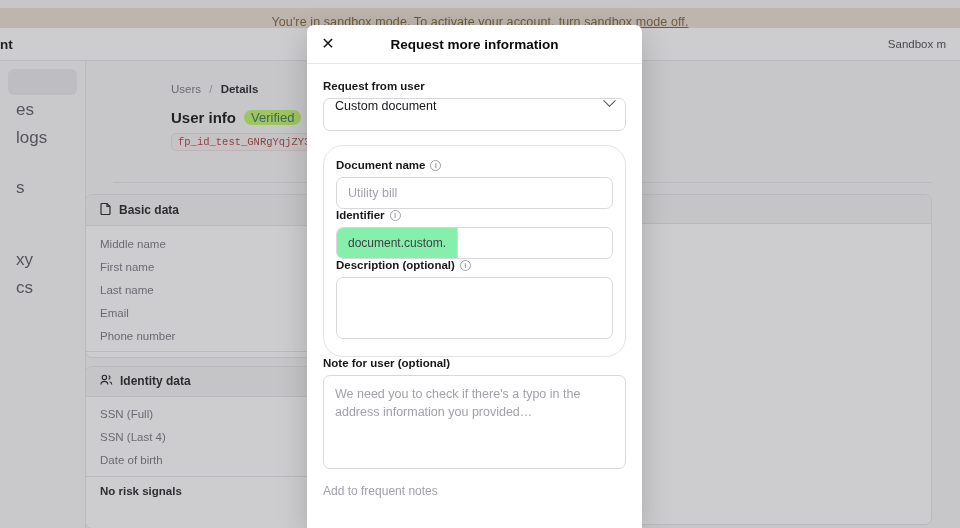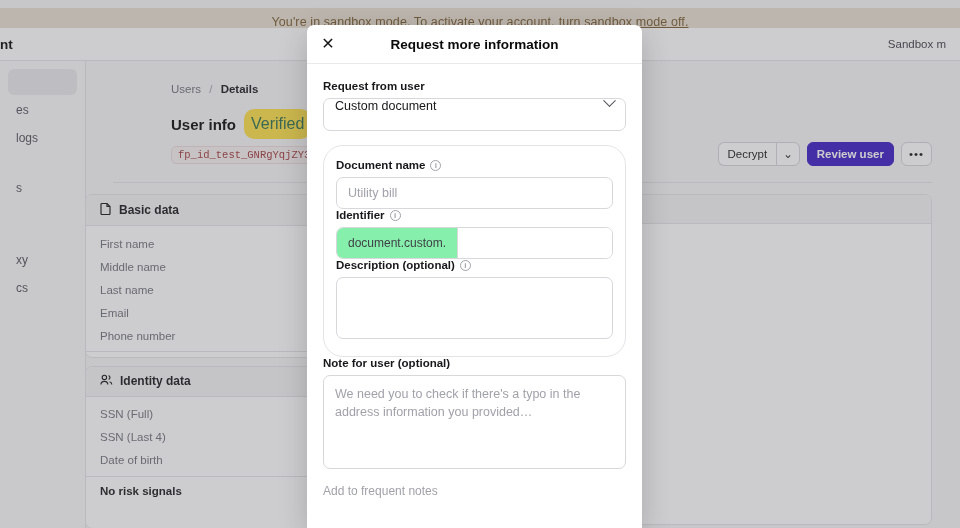--- a/index.html
+++ b/index.html
@@ -31,36 +31,36 @@
   .topbar-title { font-size: 13.5px; font-weight: 700; color: #0a0a0a; margin-left: -14px; }
   .topbar-right { font-size: 11.5px; color: #3f3f46; }
 
   .sidebar {
     position: absolute; top: 61px; left: 0; width: 86px; height: 467px;
     background: #fafafa; border-right: 1px solid #e4e4e7;
     padding: 8px 8px 0 8px;
   }
   .side-item {
     height: 26px; display: flex; align-items: center;
-    font-size: 12px; color: #52525b; padding-left: 8px; border-radius: 6px;
+    font-size: 17px; color: #52525b; padding-left: 8px; border-radius: 6px;
     margin-bottom: 2px; white-space: nowrap; overflow: hidden; text-align: center;
   }
   .side-item.active { background: #e9e9ec; color: #18181b; font-weight: 600; }
   .side-gap { height: 22px; }
 
   .content { position: absolute; top: 61px; left: 86px; width: 874px; height: 467px; padding: 22px 28px 0 85px; }
   .breadcrumb { font-size: 11.5px; color: #71717a; margin-bottom: 14px; }
   .breadcrumb .sep { margin: 0 5px; color: #a1a1aa; }
   .breadcrumb .cur { color: #18181b; font-weight: 700; }
 
   .userinfo-row { display: flex; align-items: center; gap: 8px; }
   .userinfo-title { font-size: 15px; font-weight: 700; color: #0a0a0a; }
   .verified-badge {
-    font-size: 16px; color: #2f6f4e; background: #fde047;
-    padding: 6px 7px; border-radius: 10px;
+    font-size: 13px; color: #2f6f4e; background: #bef264;
+    padding: 0 7px; border-radius: 10px;
   }
   .fpid {
     display: inline-block; margin-top: 7px;
     font-family: "Liberation Mono", monospace; font-size: 10.5px;
     color: #a33a3a; background: #f6f0f0; border: 1px solid #ecdada;
     border-radius: 5px; padding: 2px 6px; white-space: nowrap;
   }
   .action-row {
     position: absolute; right: 28px; top: 142px;
     display: flex; align-items: center; gap: 7px;
@@ -212,70 +212,62 @@
         <span class="cur">Details</span>
       </div>
 
       <div class="userinfo-row">
         <span class="userinfo-title">User info</span>
         <span class="verified-badge">Verified</span>
       </div>
       <span class="fpid">fp_id_test_GNRgYqjZY3Gx</span>
     </div>
 
-    <div class="action-row">
-      <div style="display:flex;">
-        <div class="btn btn-split">Decrypt</div>
-        <div class="btn btn-caret">⌄</div>
-      </div>
-      <div class="btn btn-primary">Review user</div>
-      <div class="btn btn-dots">•••</div>
-    </div>
 
     <div class="panel-divider"></div>
 
     <div class="cards-wrap">
 
       <div style="flex:1; display:flex; flex-direction:column;">
         <div class="card">
           <div class="card-head">
             <span>
               <svg width="12" height="13" viewBox="0 0 12 13" fill="none" stroke="#18181b" stroke-width="1.2">
                 <path d="M2 1.5h5l3 3v7a1 1 0 0 1-1 1H2a1 1 0 0 1-1-1v-9a1 1 0 0 1 1-1z"></path>
                 <path d="M7 1.5v3h3"></path>
               </svg>
             </span>
             <span>Basic data</span>
           </div>
           <div class="card-body">
             <div class="frow">
+              <span class="k">Middle name</span>
+              <span class="v">
+                <span>
+                  <svg width="9" height="11" viewBox="0 0 9 11" fill="none" stroke="#3f3f46" stroke-width="1.1">
+                    <rect x="0.8" y="4.3" width="7.4" height="5.9" rx="1.1"></rect>
+                    <path d="M2.6 4.3V2.9a1.9 1.9 0 0 1 3.8 0v1.4"></path>
+                  </svg>
+                </span>
+                <span class="dots">••••••••••••</span>
+              </span>
+            </div>
+            <div class="frow">
               <span class="k">First name</span>
               <span class="v">
                 <span>
                   <svg width="9" height="11" viewBox="0 0 9 11" fill="none" stroke="#3f3f46" stroke-width="1.1">
                     <rect x="0.8" y="4.3" width="7.4" height="5.9" rx="1.1"></rect>
                     <path d="M2.6 4.3V2.9a1.9 1.9 0 0 1 3.8 0v1.4"></path>
                   </svg>
                 </span>
                 <span class="dots">••••••••••••</span>
               </span>
             </div>
             <div class="frow">
-              <span class="k">Middle name</span>
-              <span class="v">
-                <span>
-                  <svg width="9" height="11" viewBox="0 0 9 11" fill="none" stroke="#3f3f46" stroke-width="1.1">
-                    <rect x="0.8" y="4.3" width="7.4" height="5.9" rx="1.1"></rect>
-                    <path d="M2.6 4.3V2.9a1.9 1.9 0 0 1 3.8 0v1.4"></path>
-                  </svg>
-                </span>
-                <span class="dots">••••••••••••</span>
-              </span>
-            </div>
-            <div class="frow">
               <span class="k">Last name</span>
               <span class="v">-</span>
             </div>
             <div class="frow">
               <span class="k">Email</span>
               <span class="v">
                 <span>
                   <svg width="9" height="11" viewBox="0 0 9 11" fill="none" stroke="#3f3f46" stroke-width="1.1">
                     <rect x="0.8" y="4.3" width="7.4" height="5.9" rx="1.1"></rect>
                     <path d="M2.6 4.3V2.9a1.9 1.9 0 0 1 3.8 0v1.4"></path>

